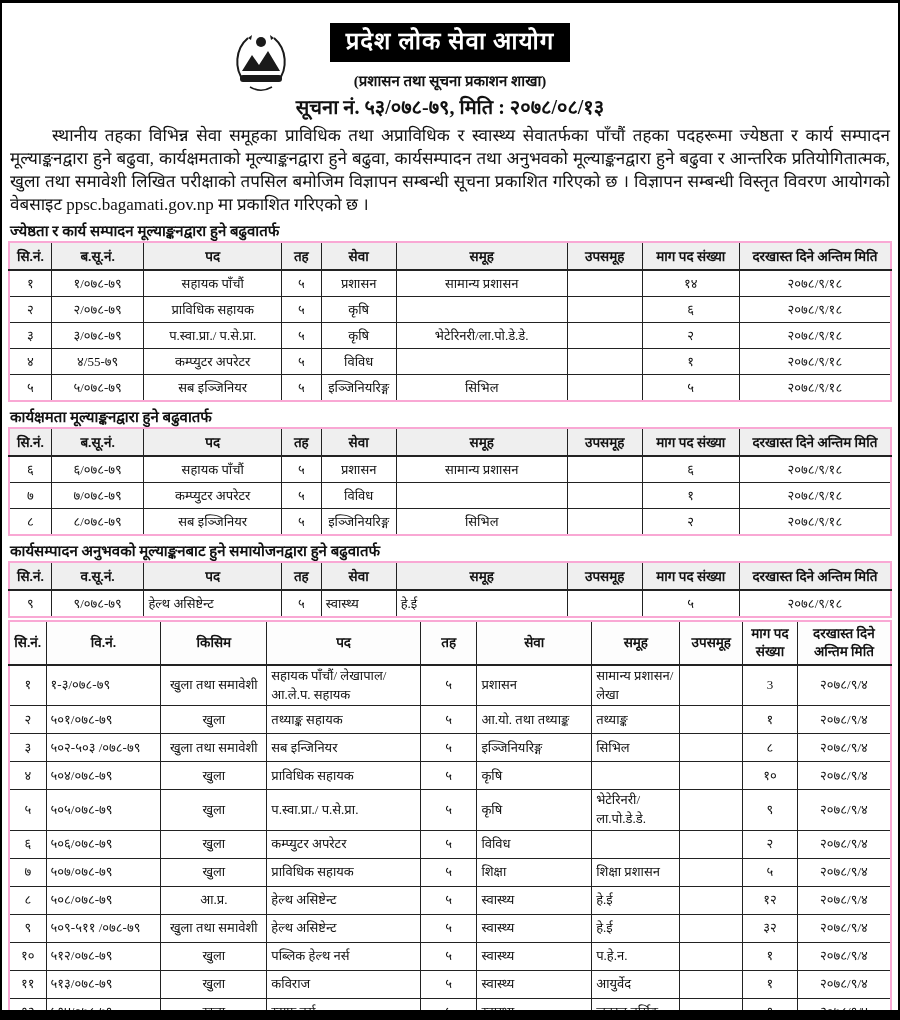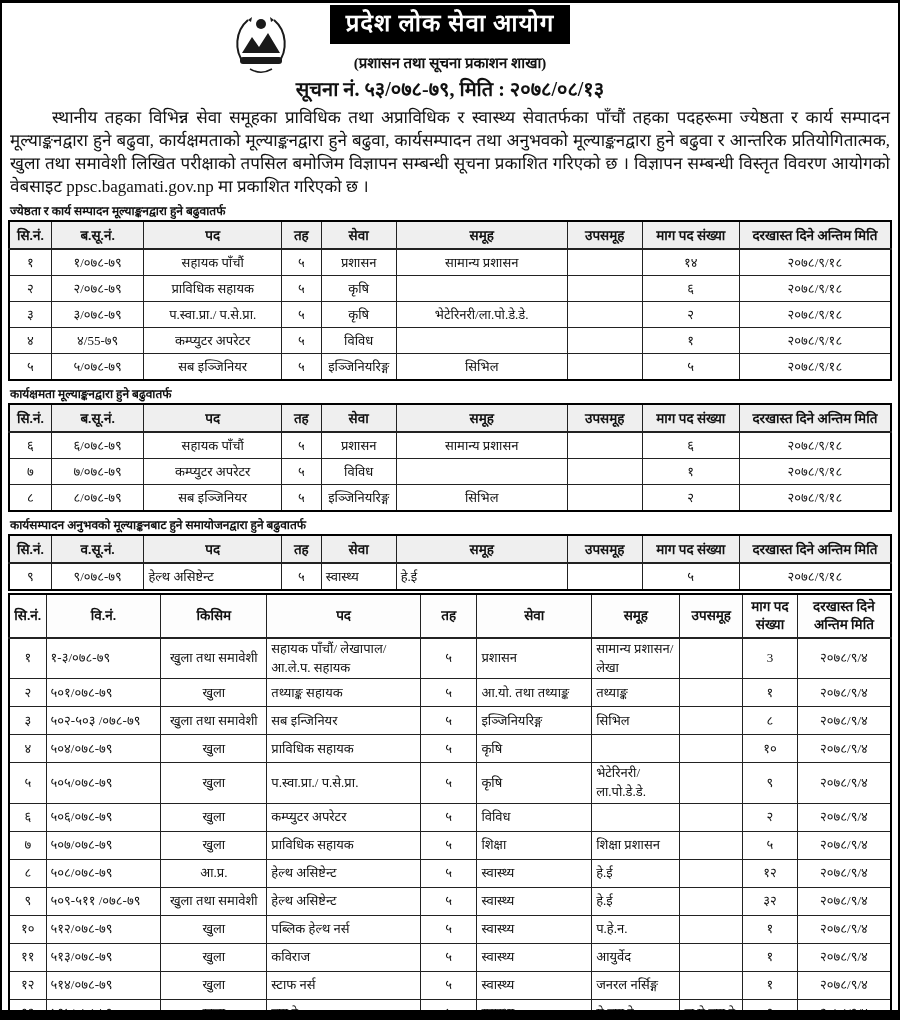--- a/index.html
+++ b/index.html
@@ -1,44 +1,44 @@
 <!DOCTYPE html>
 <html><head>
 <meta charset="utf-8">
 <style>
   html,body{margin:0;padding:0;background:#888;}
   .page{
     width:900px;height:1020px;box-sizing:border-box;background:#fff;
     border-top:3px solid #000;border-left:2px solid #000;border-right:2px solid #000;
     border-bottom:10px solid #000;
-    padding:0 6px;overflow:hidden;position:relative;
+    padding:18px 6px;overflow:hidden;position:relative;
     font-family:"Liberation Serif","DejaVu Serif",serif;color:#111;
   }
   .hdr{position:relative;text-align:center;padding-top:2px;}
   .emblem{position:absolute;left:222px;top:8px;width:62px;height:64px;}
   .title-box{
     display:inline-block;background:#000;color:#fff;font-weight:bold;
     font-size:24px;line-height:1.2;padding:4px 16px 6px 16px;letter-spacing:1px;
   }
   .sub1{font-size:18px;font-weight:bold;margin-top:4px;}
   .sub2{font-size:15px;font-weight:bold;margin-top:8px;}
   .sub3{font-size:20px;font-weight:bold;margin-top:3px;}
   .para{
     font-size:17px;line-height:23px;text-align:justify;text-indent:42px;
     margin:4px 2px 2px 2px;
   }
-  .sec-title{font-size:12px;font-weight:bold;margin:4px 0 1px 2px;}
+  .sec-title{font-size:15px;font-weight:bold;margin:4px 0 1px 2px;}
   table.t{
     width:100%;border-collapse:collapse;table-layout:fixed;
     font-size:13px;
   }
   table.t th,table.t td{
     border:1px solid #222;padding:1px 4px;overflow:hidden;
   }
-  table.t{border:2px solid #000000;}
+  table.t{border:2px solid #f9a8d4;}
   table.t th{font-weight:bold;font-size:13.5px;border-bottom-width:2px;}
   table.small-t th{background:#efefef;height:24px;}
   table.small-t td{height:23px;}
   table.big-t th{height:40px;line-height:1.3;background:#fdfdfd;}
   table.big-t td{height:25px;line-height:1.45;}
   td.ac,th{text-align:center;}
   td.al{text-align:left;}
   .mb{margin-bottom:2px;}
 </style>
 </head>

